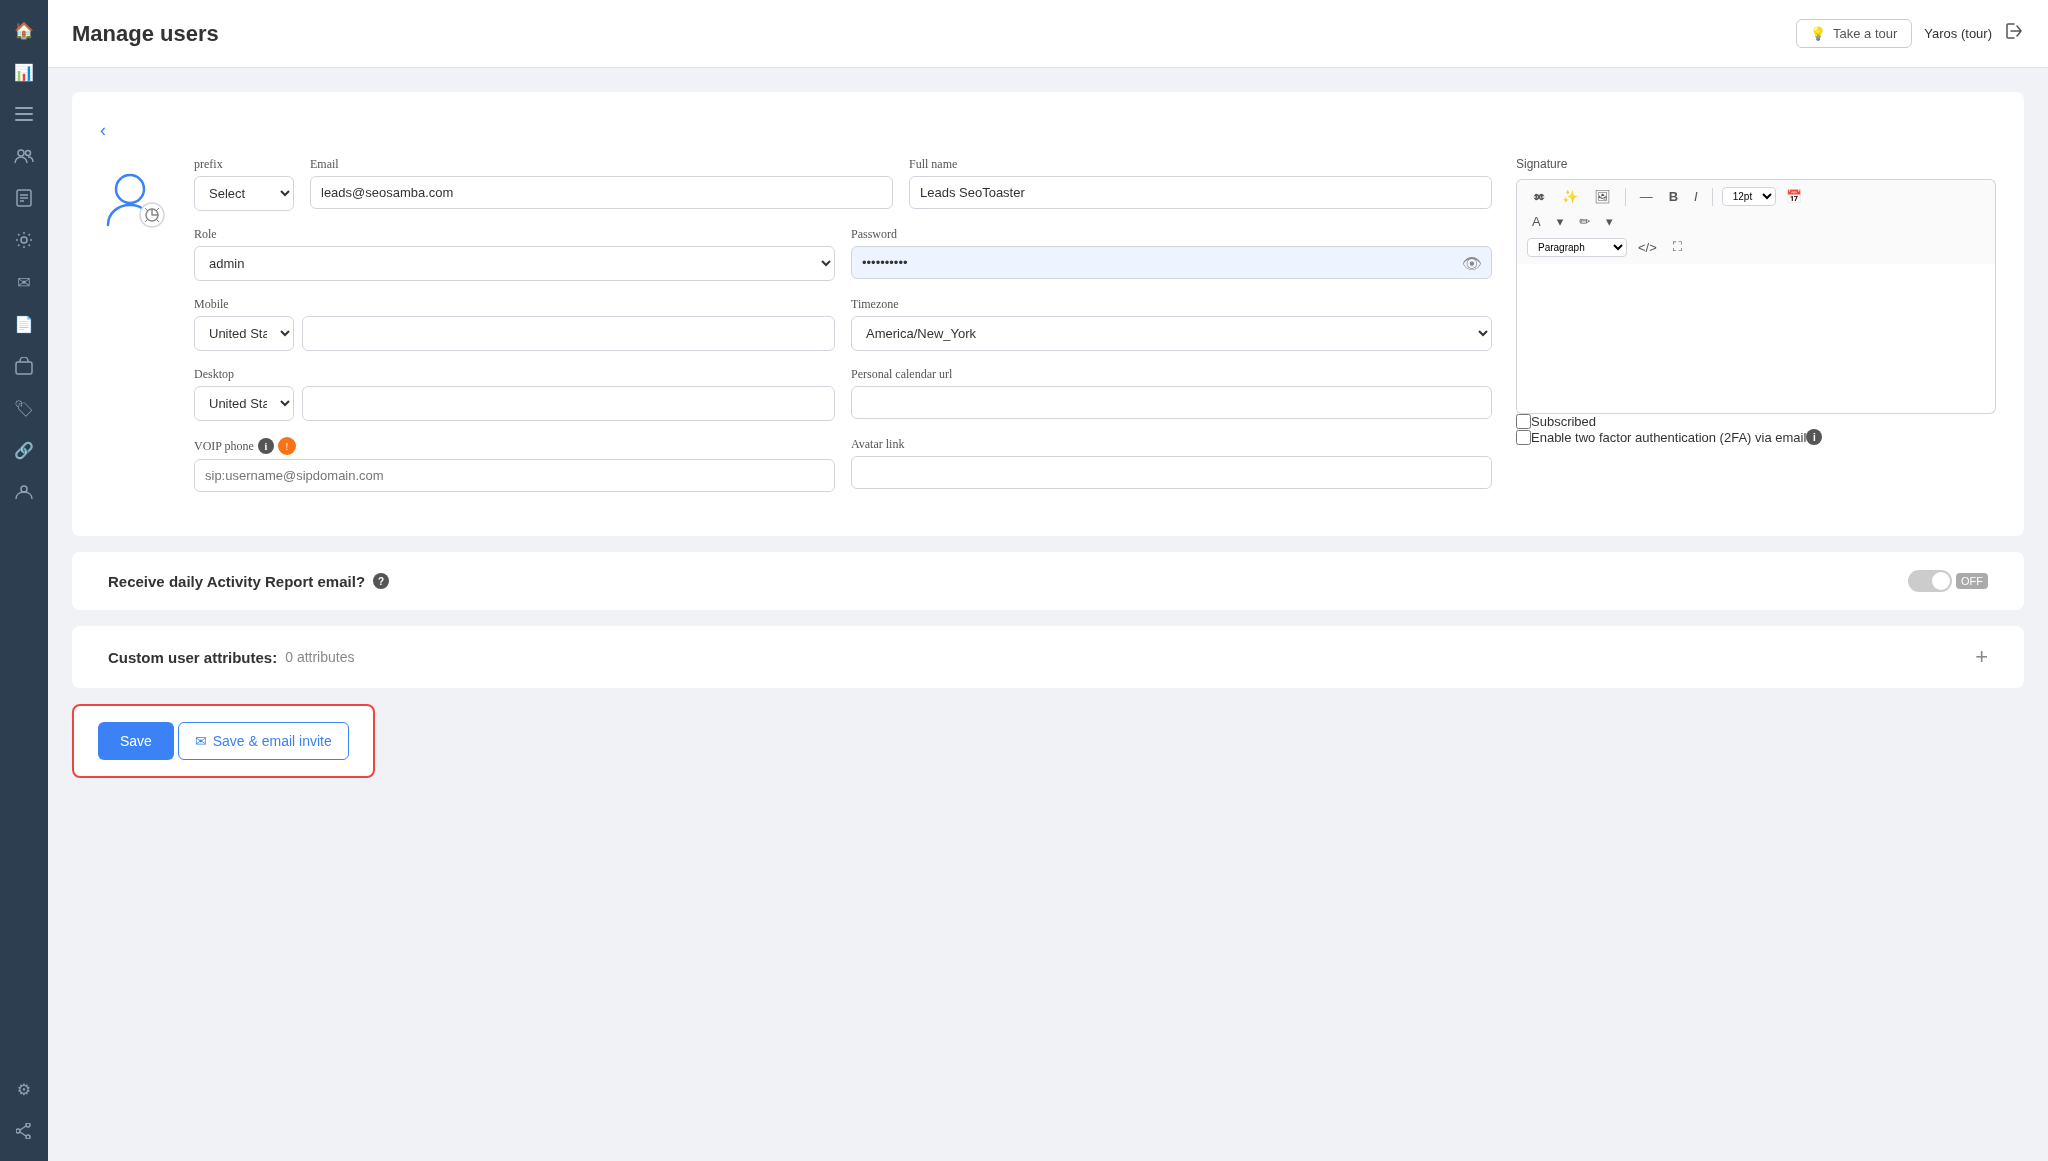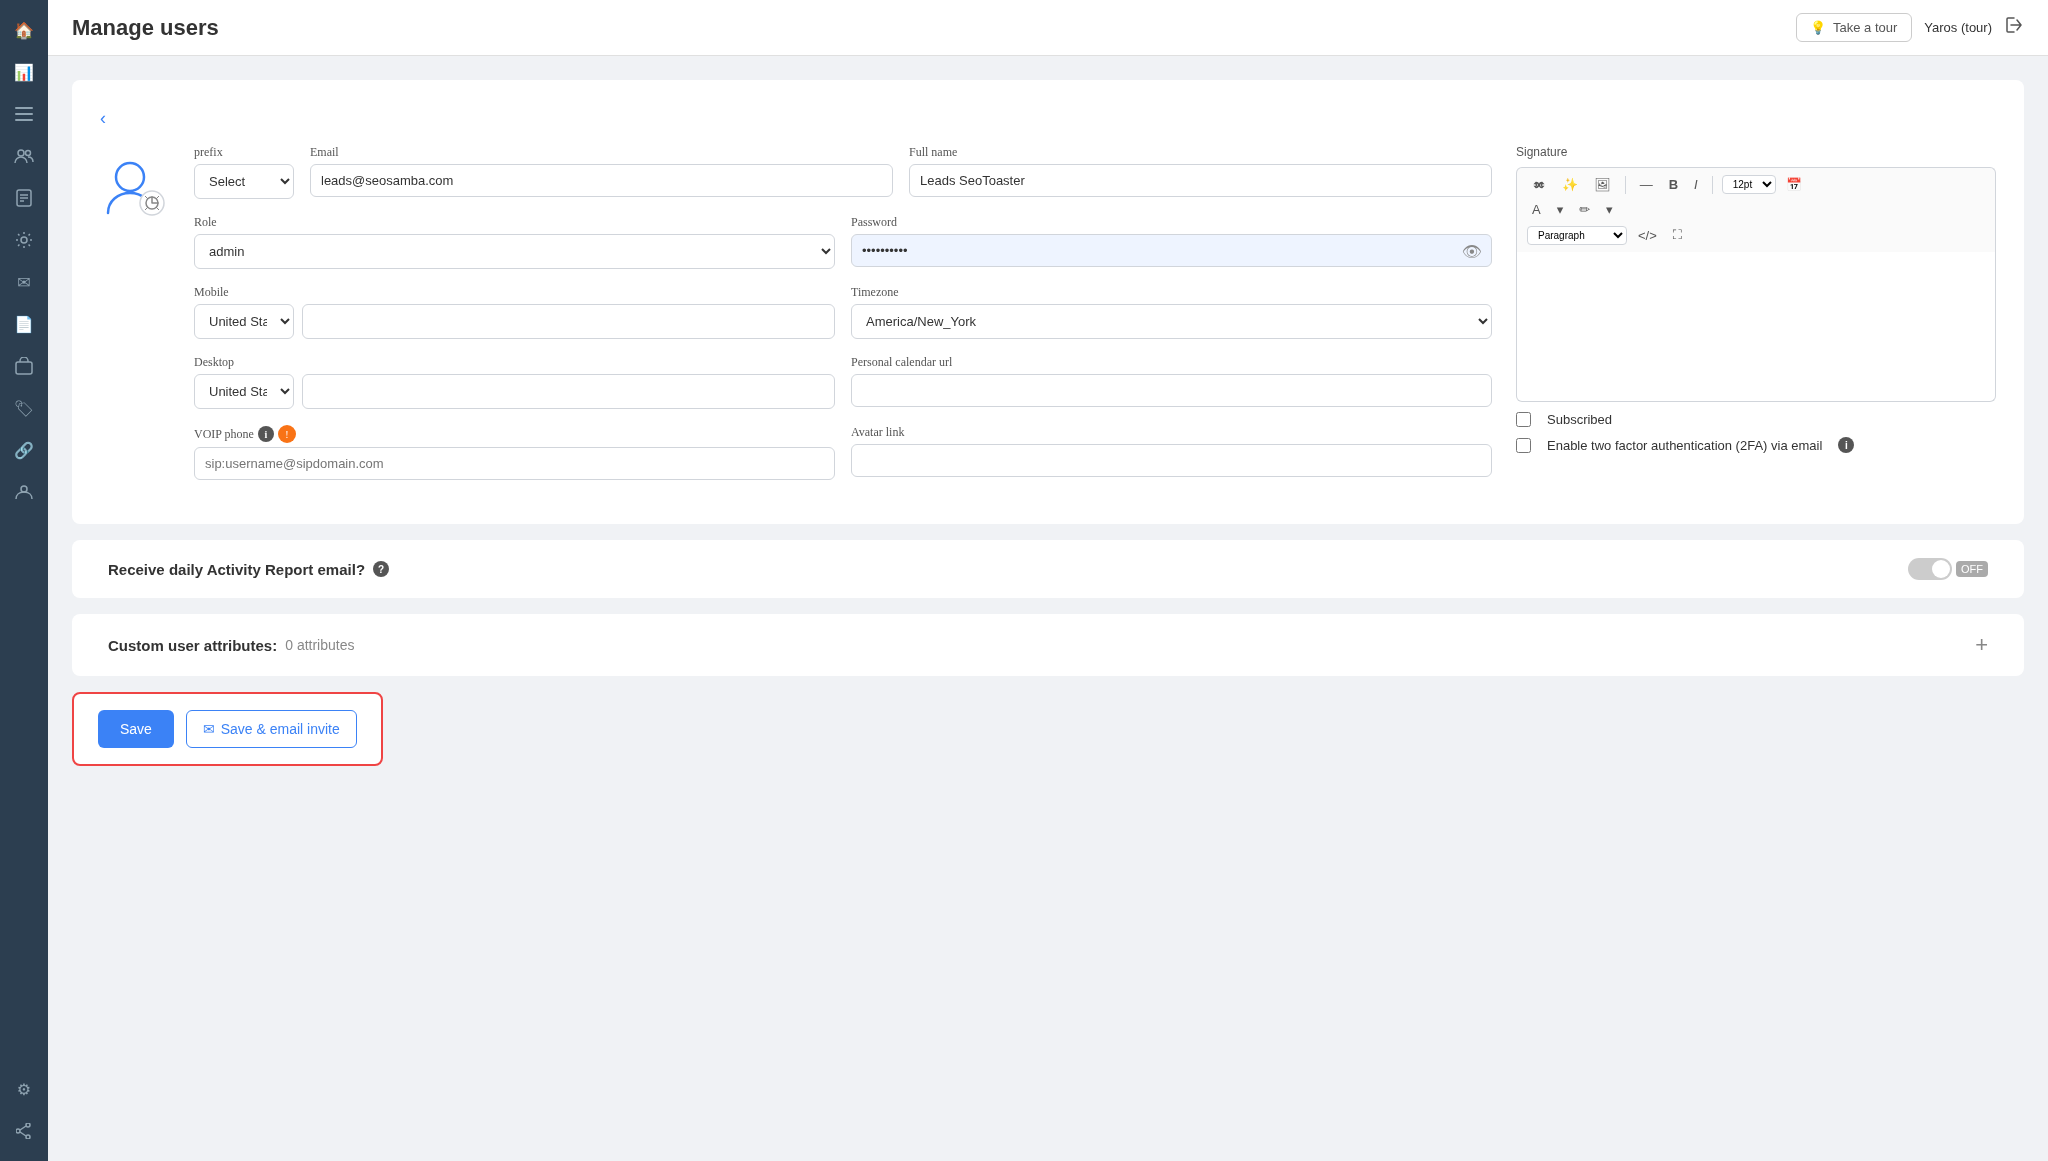--- a/index.html
+++ b/index.html
@@ -35,21 +35,21 @@
       display: flex;
       flex-direction: column;
       overflow: hidden;
     }
 
     
     .header {
       background: #fff;
       border-bottom: 1px solid #e0e0e0;
       padding: 0 24px;
-      height: 56px;
+      height: 68px;
       display: flex;
       align-items: center;
       justify-content: space-between;
       flex-shrink: 0;
     }
     .header-title {
       font-size: 22px;
       font-weight: 600;
       color: #333;
     }
@@ -224,22 +224,22 @@
       min-height: 150px;
       border-radius: 0 0 6px 6px;
       padding: 10px;
       font-size: 13px;
     }
 
     
     .checkbox-group {
       display: flex;
       align-items: center;
-      gap: 16px;
-      margin-top: 10px;
+      gap: 0;
+      margin-top: 0;
     }
     .checkbox-group input[type="checkbox"] {
       width: 15px;
       height: 15px;
     }
     .checkbox-label {
       font-size: 13px;
       color: #333;
     }
 
@@ -294,21 +294,21 @@
       background: none;
       border: none;
       font-size: 22px;
       color: #888;
       cursor: pointer;
     }
 
     
     .bottom-buttons {
       display: flex;
-      gap: 12px;
+      gap: 4px;
       padding: 16px 24px;
       border: 2px solid #ef4444;
       border-radius: 8px;
       margin: 0 4px 16px 0;
       background: #fff;
       width: fit-content;
     }
     .btn-save {
       background: #3b82f6;
       color: #fff;

